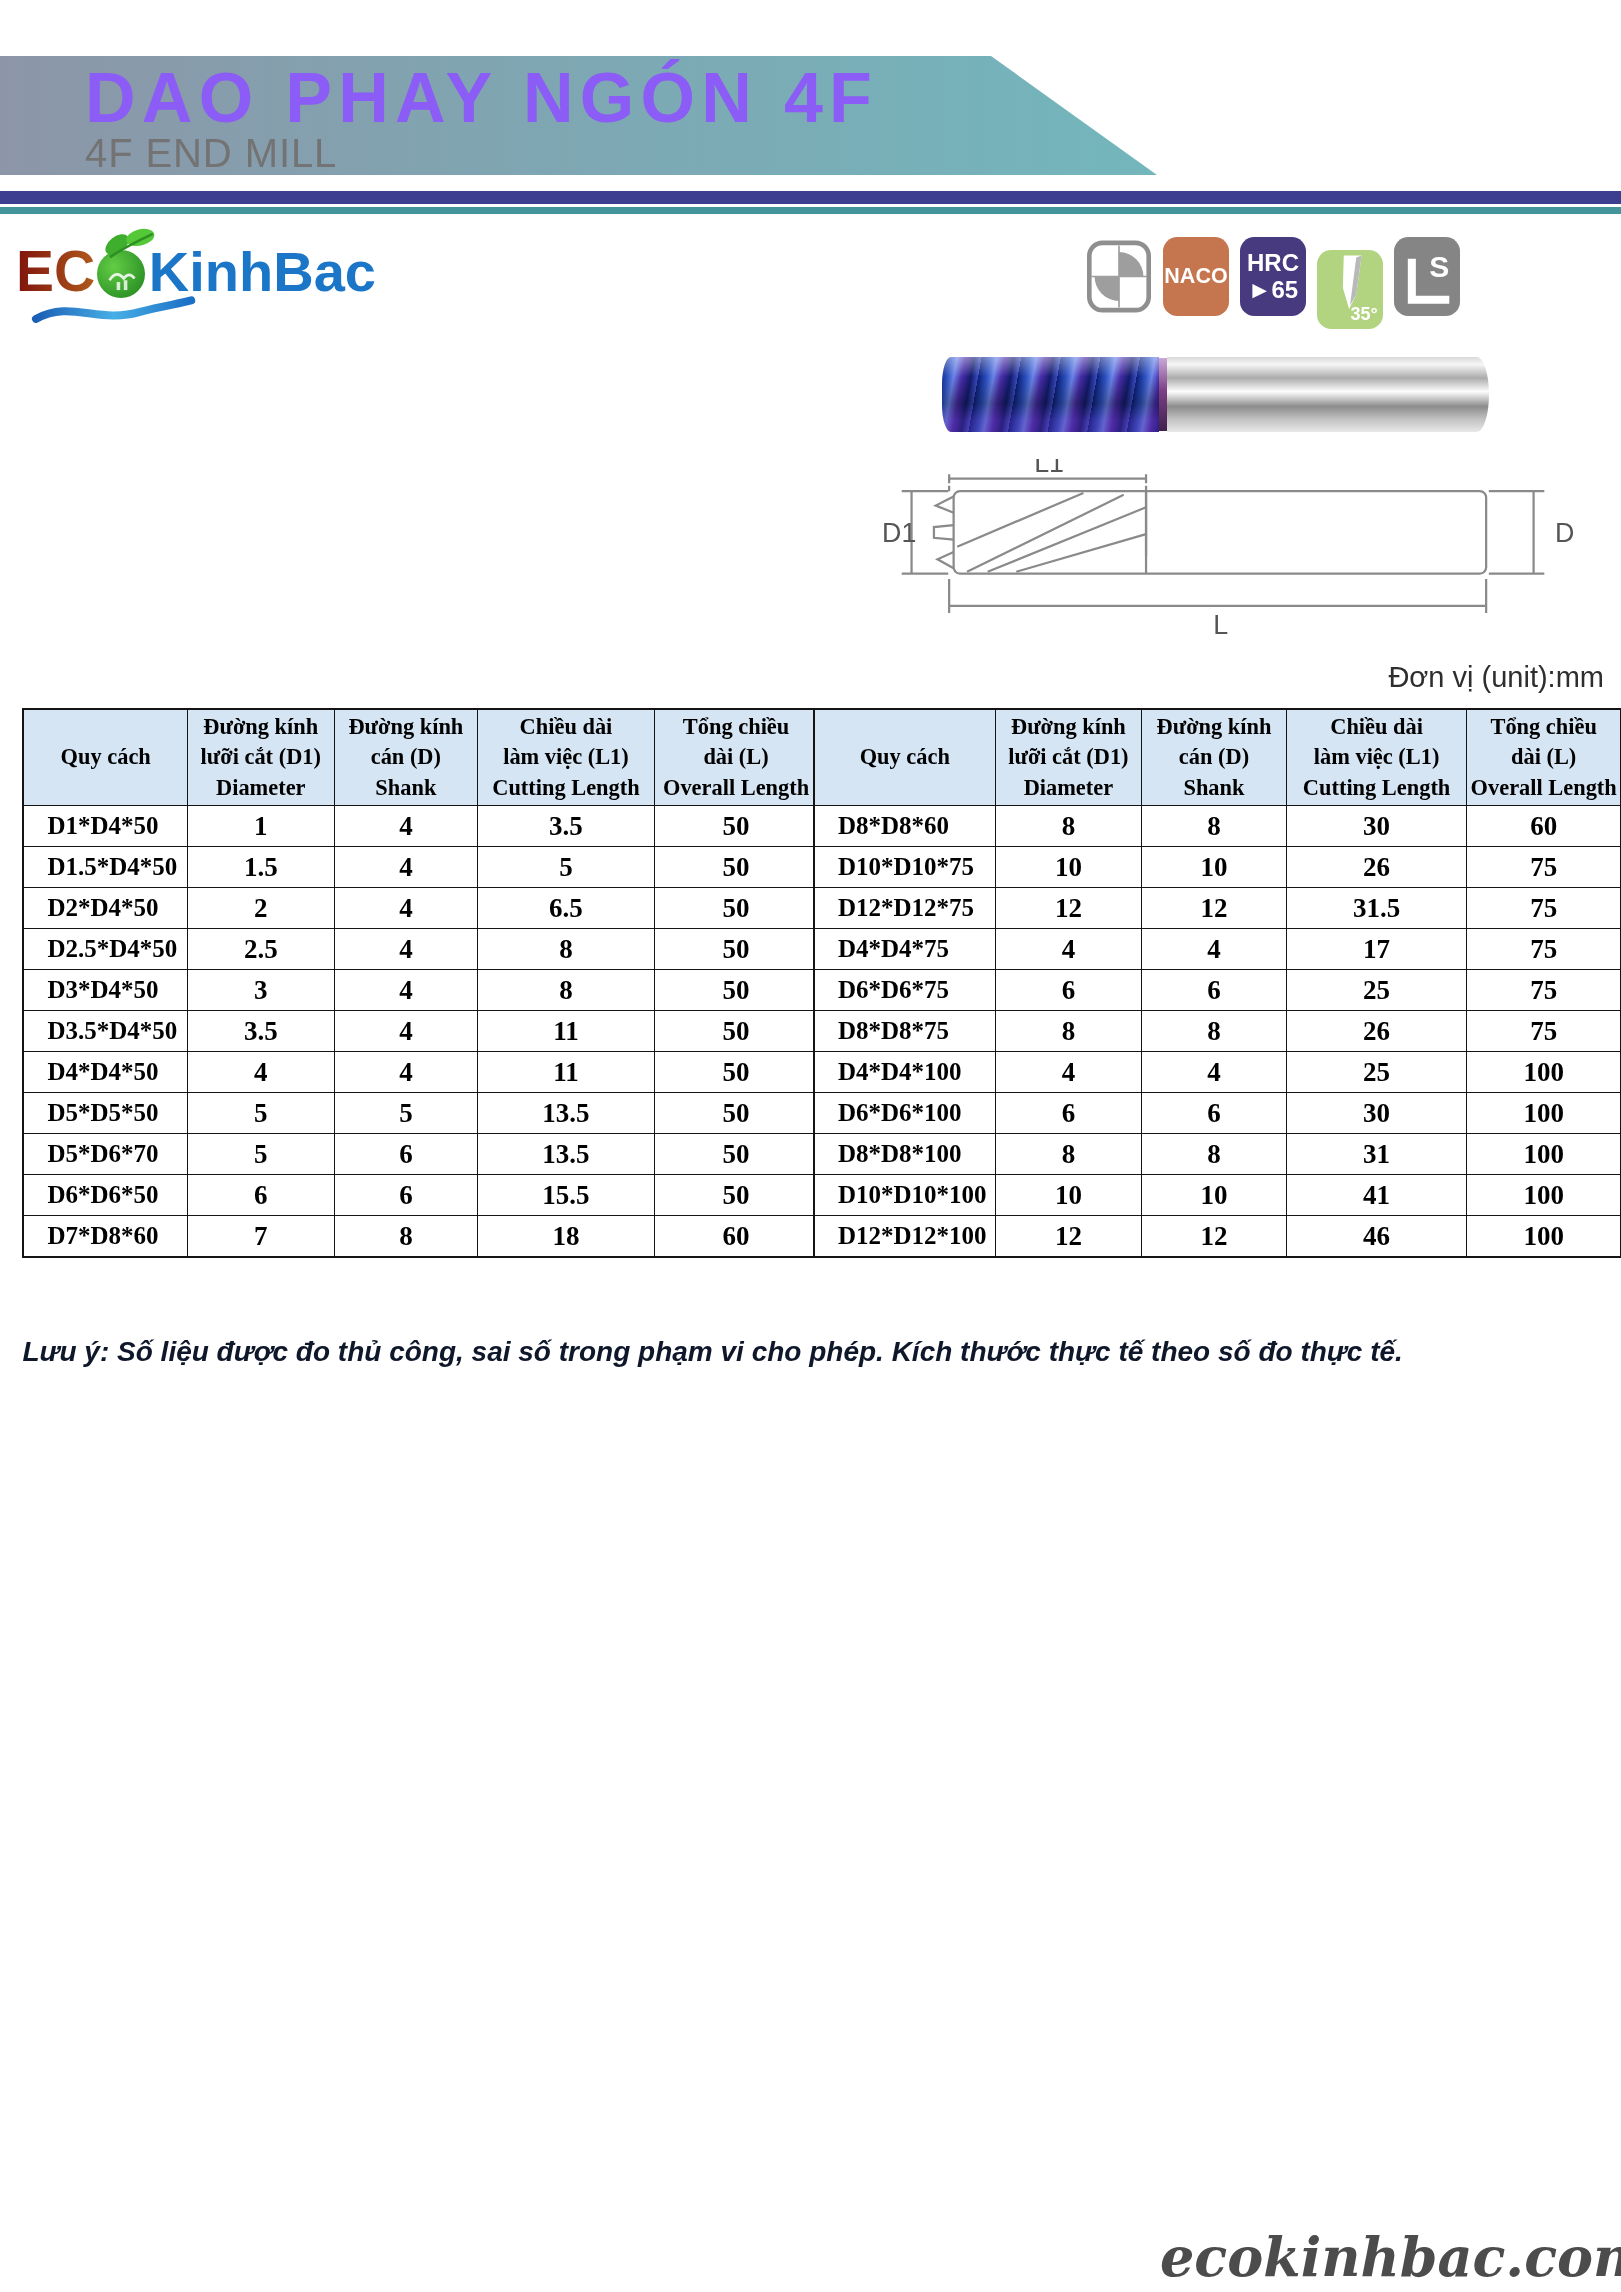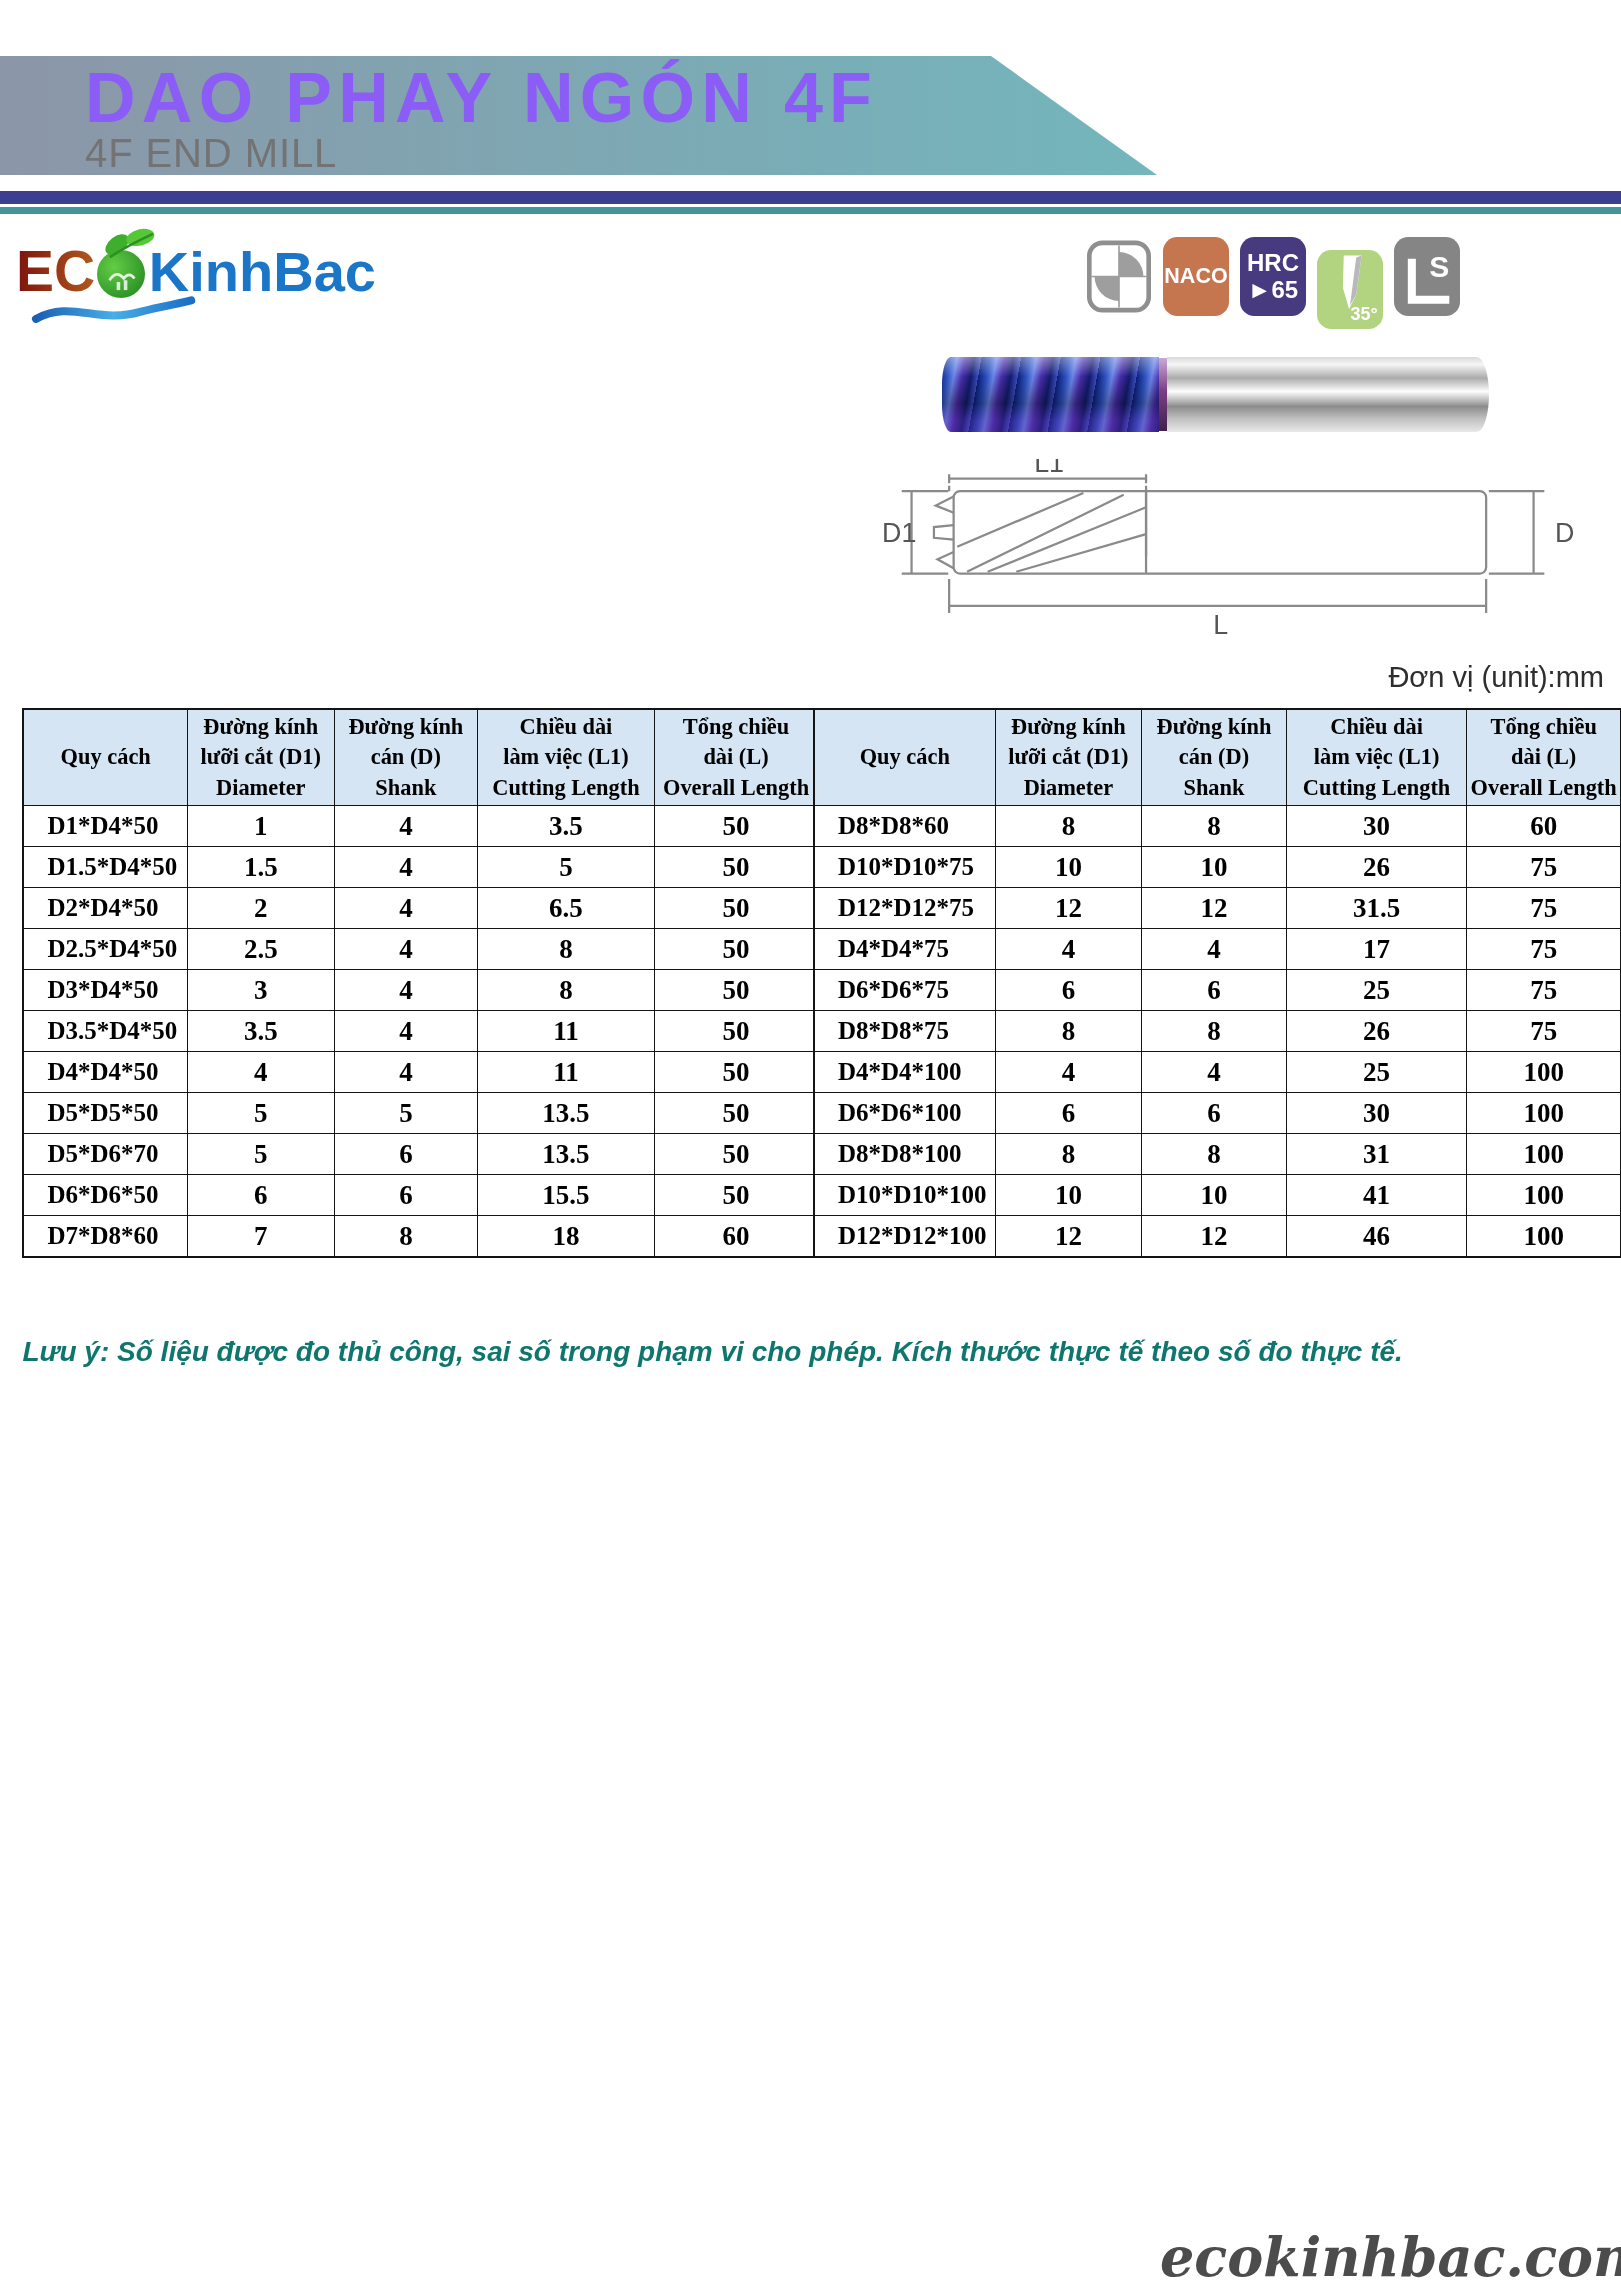--- a/index.html
+++ b/index.html
@@ -76,21 +76,21 @@
   #table-left th:nth-child(4){width:172px}
   #table-left th:nth-child(5){width:159px}
   #table-right th:nth-child(1){width:176px}
   #table-right th:nth-child(2){width:142px}
   #table-right th:nth-child(3){width:140px}
   #table-right th:nth-child(4){width:176px}
   #table-right th:nth-child(5){width:149px}
 
   
   .note{position:absolute;left:22.4px;top:1336px;font-size:28px;font-weight:bold;font-style:italic;
-        color:#0f766e;white-space:nowrap;}
+        color:#0f172a;white-space:nowrap;}
   .site{position:absolute;left:1160px;top:2225px;font-family:"DejaVu Serif","Liberation Serif",serif;
         font-style:italic;font-weight:bold;font-size:54px;color:#4c4c4c;}
 </style>
 </head>
 <body>
 
 <div class="page">
 
   <div class="banner"></div>
   <div class="banner-title">DAO PHAY NGÓN 4F</div>

